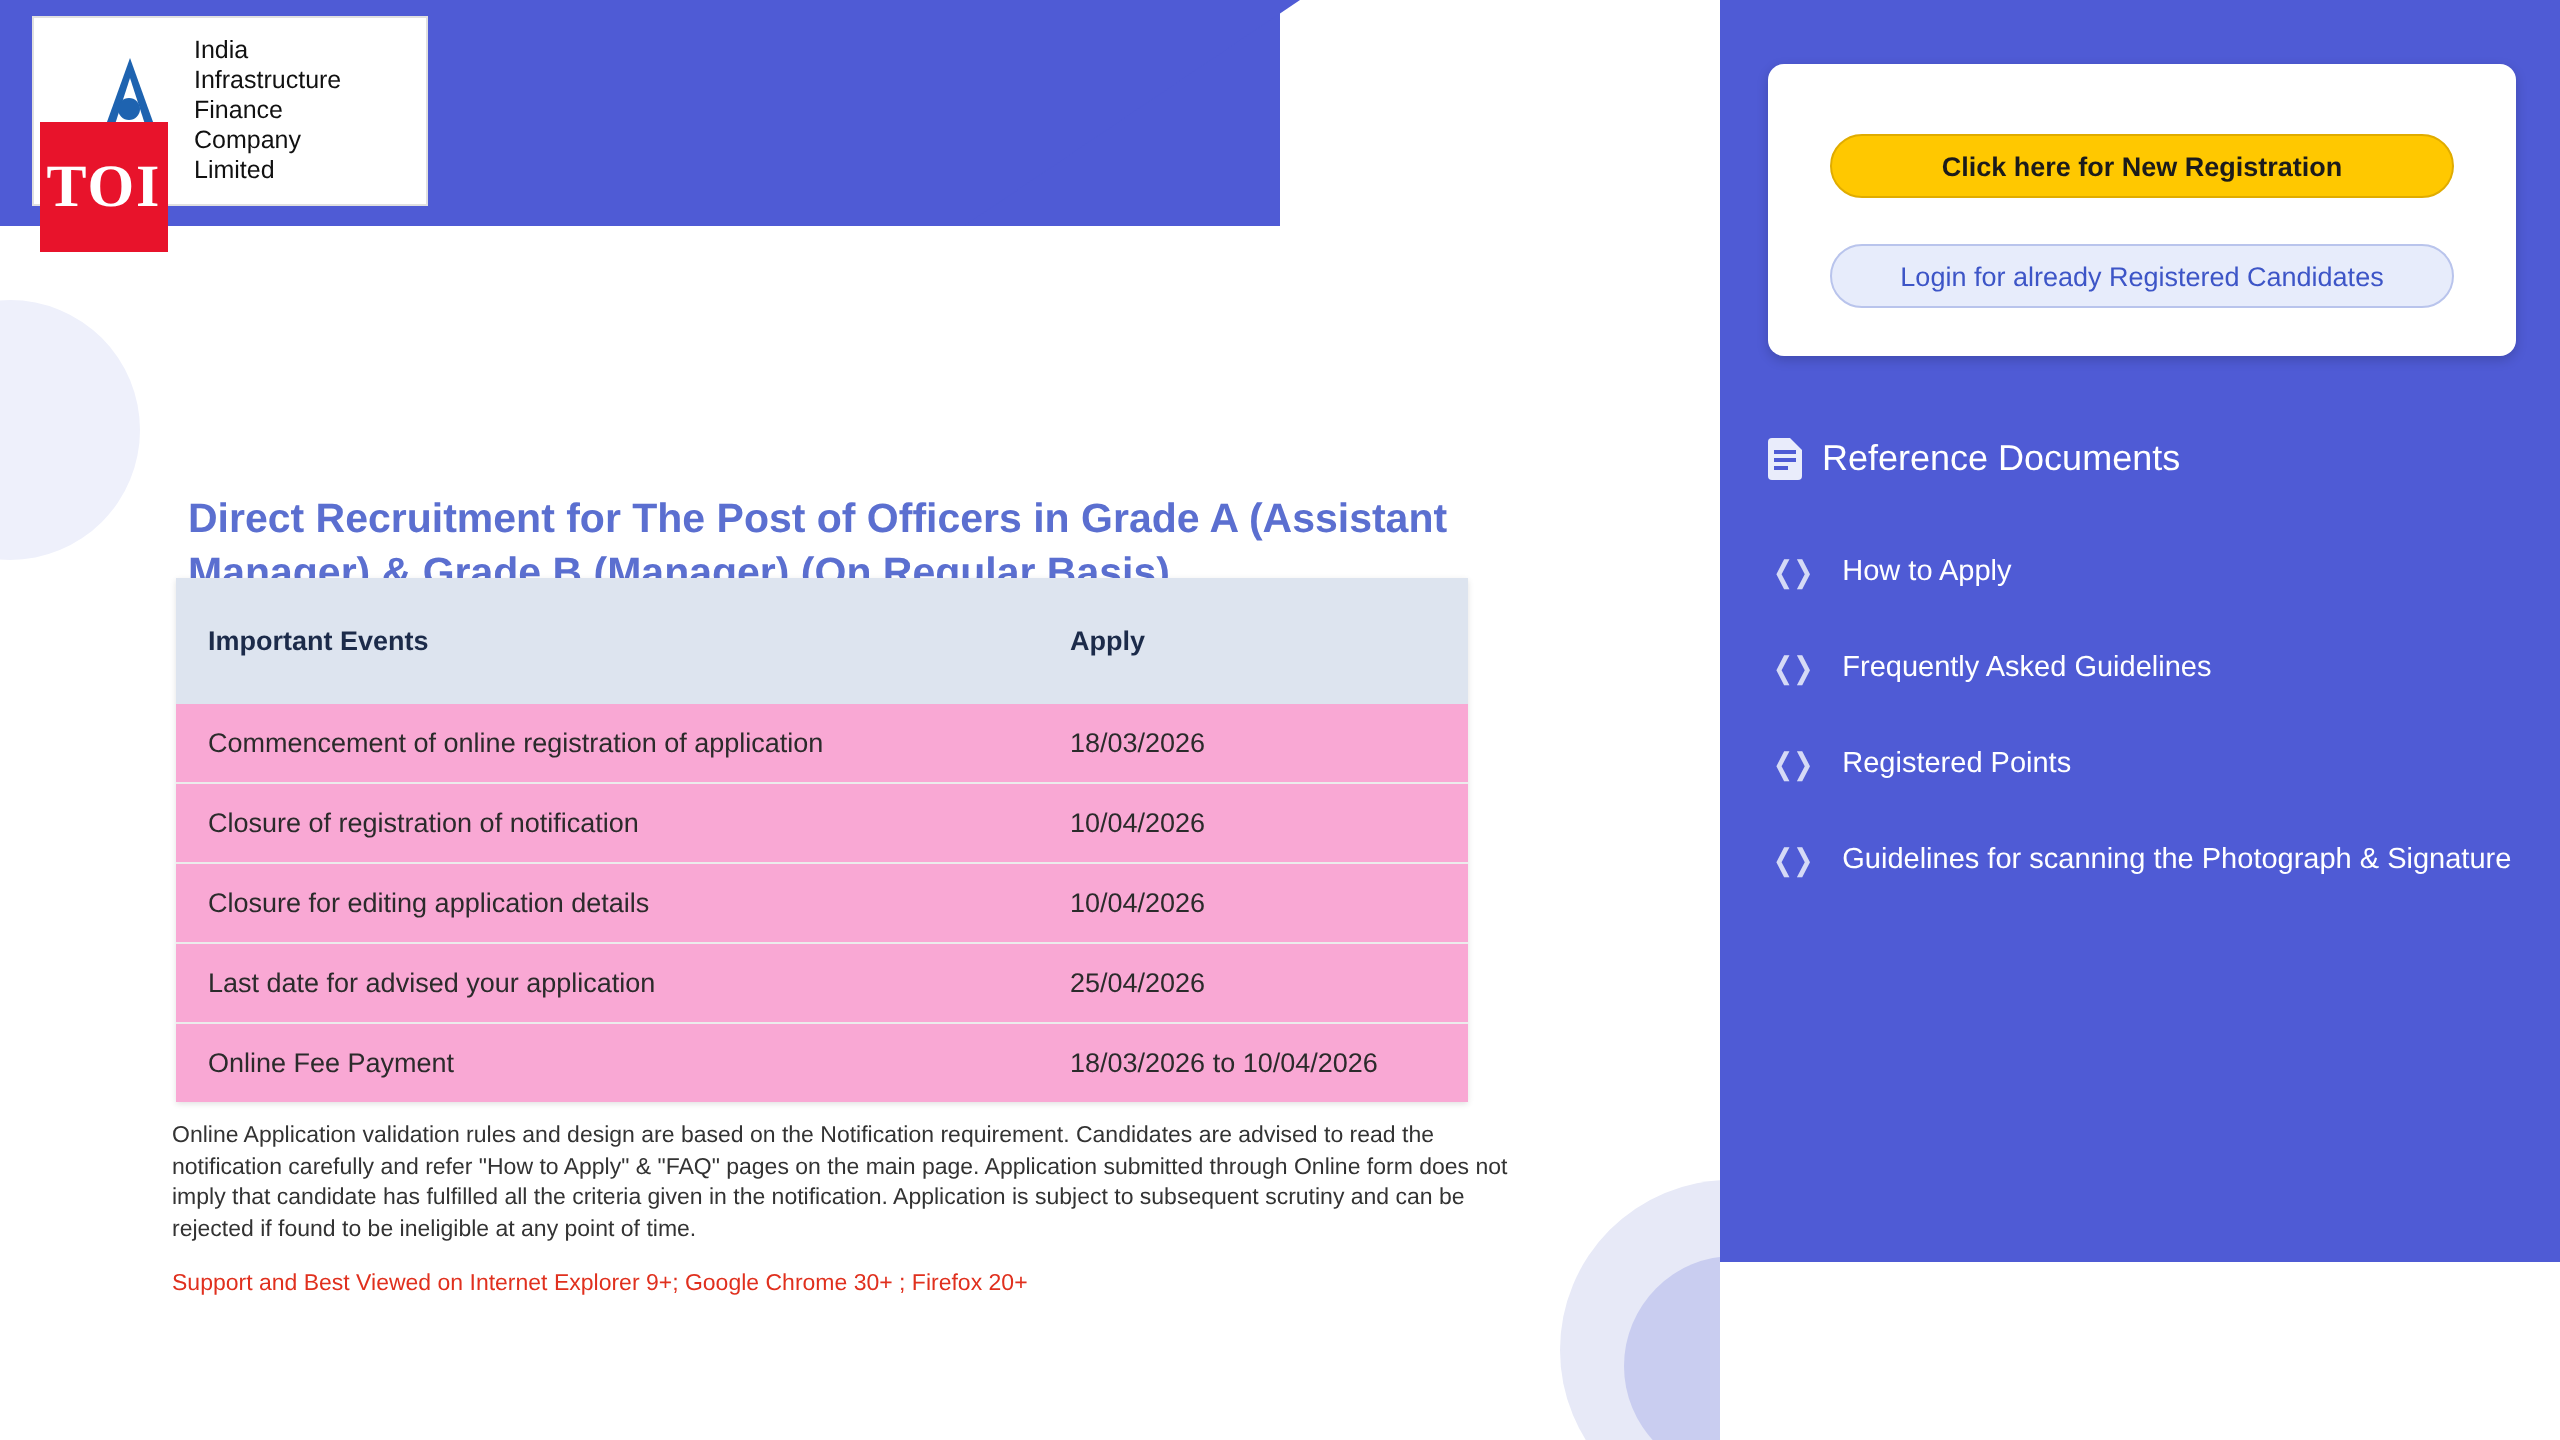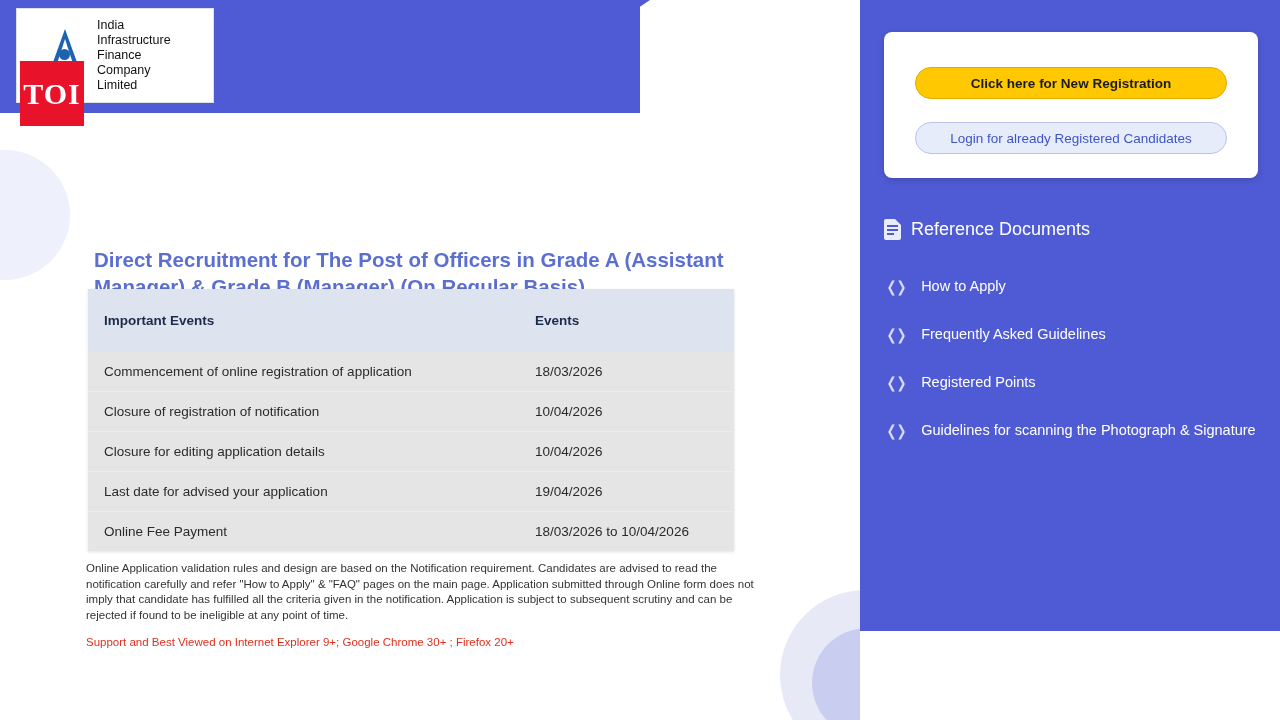--- a/index.html
+++ b/index.html
@@ -84,21 +84,21 @@
     position: absolute; left: 88px; top: 176px; width: 646px;
     background: #ffffff; border-collapse: collapse;
     box-shadow: 0 1px 3px rgba(0,0,0,0.12);
   }
   .events-table th {
     background: #dde4ef; color: #1c2b4a; font-size: 13.5px; font-weight: bold;
     text-align: left; padding: 24px 16px;
   }
   .events-table td {
     font-size: 13.5px; color: #2b2b2b; padding: 12px 16px;
-    border-bottom: 1px solid #ececec; background: #e5e5e5;
+    border-bottom: 1px solid #ececec; background: #f9a8d4;
   }
   .events-table tr:last-child td { border-bottom: none; }
   .events-table th:nth-child(2), .events-table td:nth-child(2) { width: 215px; }
 
   .note-text {
     position: absolute; left: 86px; top: 448px; width: 672px;
     font-size: 11.5px; line-height: 15.5px; color: #333333;
   }
   .browser-note {
     position: absolute; left: 86px; top: 523px; width: 620px;
@@ -181,39 +181,39 @@
 
     <div class="toi-badge">TOI</div>
 
     <div class="content">
       <div class="page-heading">Direct Recruitment for The Post of Officers in Grade A (Assistant Manager) &amp; Grade B (Manager) (On Regular Basis)</div>
 
       <table class="events-table">
         <thead>
           <tr>
             <th>Important Events</th>
-            <th>Events</th>
+            <th>Apply</th>
           </tr>
         </thead>
         <tbody>
           <tr>
             <td>Commencement of online registration of application</td>
             <td>18/03/2026</td>
           </tr>
           <tr>
             <td>Closure of registration of notification</td>
             <td>10/04/2026</td>
           </tr>
           <tr>
             <td>Closure for editing application details</td>
             <td>10/04/2026</td>
           </tr>
           <tr>
             <td>Last date for advised your application</td>
-            <td>19/04/2026</td>
+            <td>25/04/2026</td>
           </tr>
           <tr>
             <td>Online Fee Payment</td>
             <td>18/03/2026 to 10/04/2026</td>
           </tr>
         </tbody>
       </table>
 
       <div class="note-text">Online Application validation rules and design are based on the Notification requirement. Candidates are advised to read the notification carefully and refer "How to Apply" &amp; "FAQ" pages on the main page. Application submitted through Online form does not imply that candidate has fulfilled all the criteria given in the notification. Application is subject to subsequent scrutiny and can be rejected if found to be ineligible at any point of time.</div>
       <div class="browser-note">Support and Best Viewed on Internet Explorer 9+; Google Chrome 30+ ; Firefox 20+</div>

